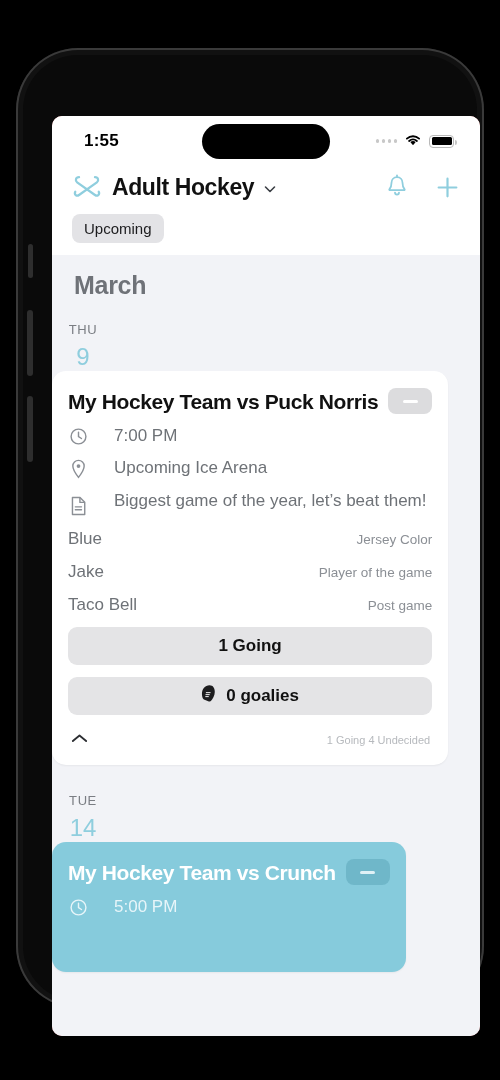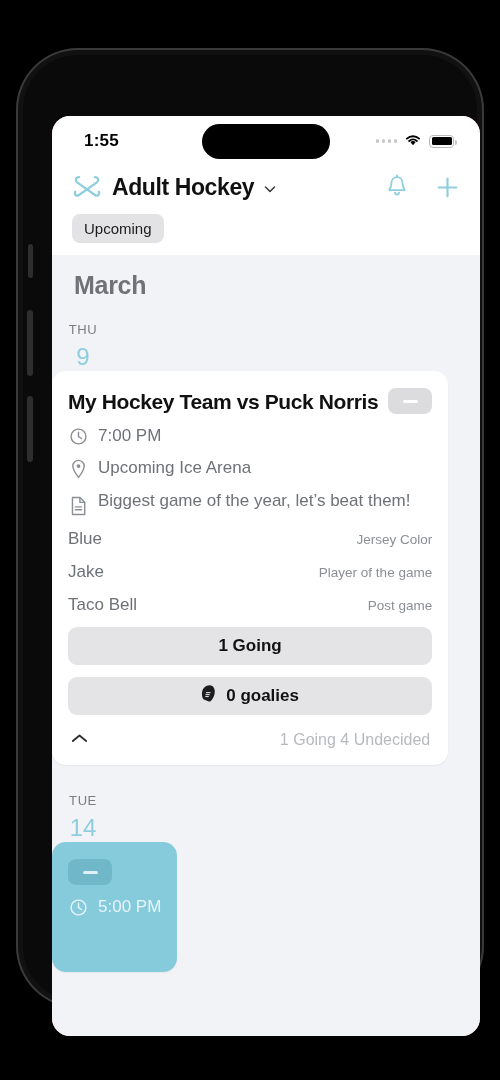--- a/index.html
+++ b/index.html
@@ -17,21 +17,21 @@
     position: absolute; left: 16px; top: 48px;
     width: 468px; height: 960px;
     background: #0a0a0a;
     border-radius: 62px;
     box-shadow: inset 0 0 0 2px #3a3a3a, inset 0 0 0 7px #111;
   }
   .phone-screen {
     position: absolute; left: 36px; top: 68px;
     width: 428px; height: 920px;
     background: #fca5a5;
-    border-radius: 18px;
+    border-radius: 10px;
     overflow: hidden;
   }
 
   
   .btn-silence { position:absolute; left:12px; top:196px; width:5px; height:34px; background:#2e2e2e; border-radius:3px; }
   .btn-volup   { position:absolute; left:11px; top:262px; width:6px; height:66px; background:#2e2e2e; border-radius:3px; }
   .btn-voldn   { position:absolute; left:11px; top:348px; width:6px; height:66px; background:#2e2e2e; border-radius:3px; }
   .btn-power   { position:absolute; right:11px; top:310px; width:6px; height:92px; background:#2e2e2e; border-radius:3px; }
 
   
@@ -99,42 +99,42 @@
   }
   .card.teal .card-title { color:#fff; }
   .collapse-btn {
     flex:none; width:44px; height:26px; border-radius:8px; background:#dcdcde;
     display:flex; align-items:center; justify-content:center; margin-top:3px;
   }
   .card.teal .collapse-btn { background:#6fb7c9; }
   .collapse-btn i { display:block; width:15px; height:3px; border-radius:2px; background:#fff; }
   .card.teal .collapse-btn i { background:#dff1f6; }
 
-  .meta-row { display:flex; align-items:flex-start; gap:10px; margin-top:11px; }
+  .meta-row { display:flex; align-items:flex-start; gap:26px; margin-top:11px; }
   .meta-icon { flex:none; width:20px; display:flex; justify-content:center; padding-top:2px; }
   .meta-text { font-size:17px; color:#6e7277; line-height:1.25; }
   .card.teal .meta-text { color:#e7f5f9; }
 
   .detail-row {
     display:flex; align-items:baseline; justify-content:space-between; margin-top:13px;
   }
   .detail-value { font-size:17px; color:#6e7277; }
   .detail-label { font-size:13.5px; color:#8b8f95; }
 
   .action-btn {
     margin-top:12px; background:#e4e4e6; border-radius:9px; height:38px;
     display:flex; align-items:center; justify-content:center; gap:8px;
     font-size:17px; font-weight:700; color:#111;
   }
 
   .card-footer {
     display:flex; align-items:center; justify-content:space-between;
     margin-top:12px; padding: 4px 2px 6px 2px;
   }
-  .footer-counts { font-size:16px; color:#b6b9bd;margin-left:36px; }
+  .footer-counts { font-size:11px; color:#b6b9bd;margin-left:36px; }
 </style>
 </head>
 <body>
 
 <div class="stage">
   <div class="phone-frame">
     <div class="btn-silence"></div>
     <div class="btn-volup"></div>
     <div class="btn-voldn"></div>
     <div class="btn-power"></div>
@@ -283,20 +283,21 @@
           </div>
         </div>
 
         <div class="event-row">
           <div class="date-col">
             <div class="date-dow">TUE</div>
             <div class="date-num">14</div>
           </div>
           <div class="card teal">
             <div class="card-head">
+              <div class="card-title">My Hockey Team vs Crunch</div>
               <div class="collapse-btn">
                   <i></i>
                 </div>
             </div>
             <div class="meta-row">
               <span class="meta-icon">
                 <svg width="19" height="19" viewBox="0 0 20 20">
                   <circle cx="10" cy="10" r="7.8" stroke="#e7f5f9" stroke-width="1.5" fill="none"></circle>
                   <path d="M10 5.6V10l3.1 2.1" stroke="#e7f5f9" stroke-width="1.5" fill="none" stroke-linecap="round"></path>
                 </svg>

